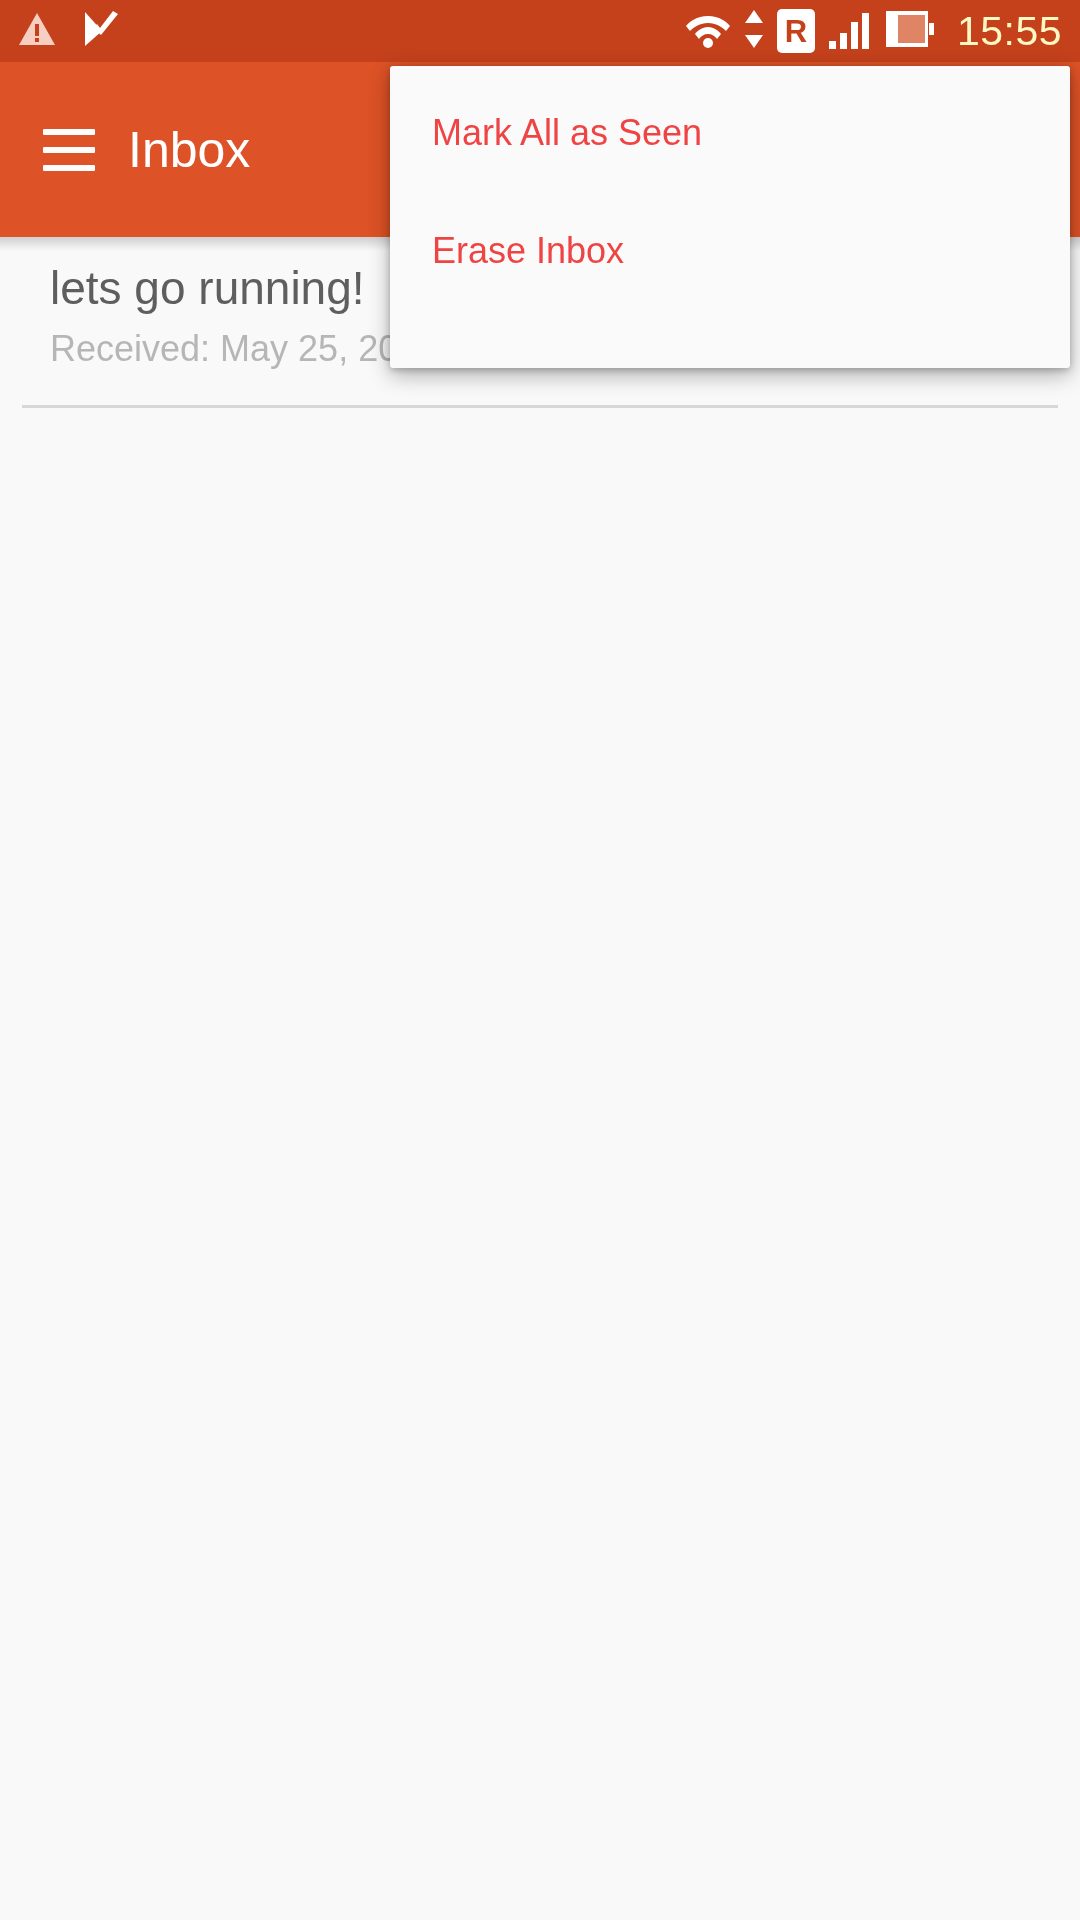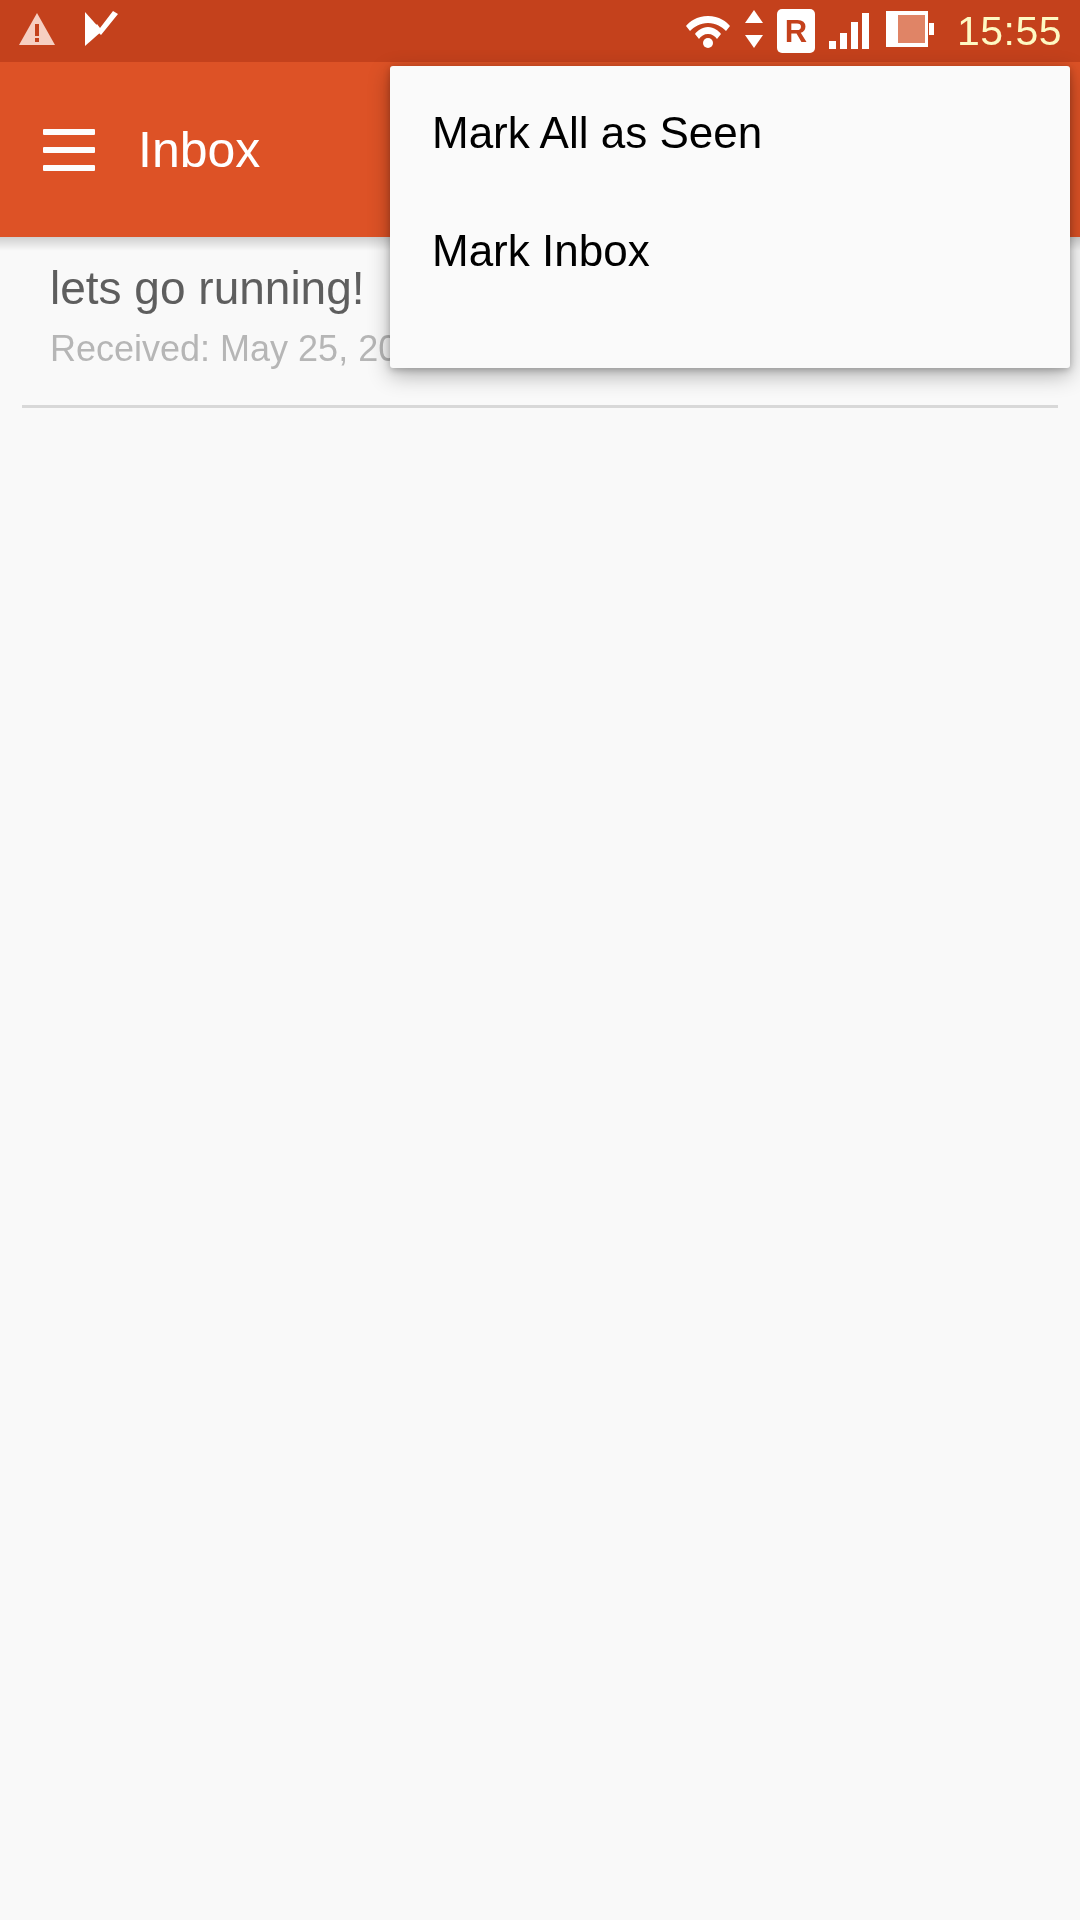--- a/index.html
+++ b/index.html
@@ -87,21 +87,21 @@
   #menu-button span {
     display: block;
     width: 52px;
     height: 6px;
     background: #fdfdfd;
     border-radius: 1px;
   }
   #app-bar-title {
     color: #ffffff;
     font-size: 50px;
-    margin-left: 43px;
+    margin-left: 33px;
     line-height: 1;
     font-family: "Liberation Sans", sans-serif;
   }
   #app-bar-shadow {
     position: absolute;
     top: 237px; left: 0;
     width: 1080px;
     height: 14px;
     background: linear-gradient(to bottom, rgba(0,0,0,0.17), rgba(0,0,0,0));
     z-index: 1;
@@ -150,22 +150,22 @@
     box-shadow: 0 7px 22px rgba(0,0,0,0.30), 0 2px 7px rgba(0,0,0,0.22);
     z-index: 10;
     box-sizing: border-box;
     padding-top: 8px;
   }
   .menu-item {
     height: 118px;
     display: flex;
     align-items: center;
     padding-left: 42px;
-    color: #000000;
-    font-size: 44px;
+    color: #ef4444;
+    font-size: 36px;
     cursor: pointer;
     font-family: "Liberation Sans", sans-serif;
     box-sizing: border-box;
   }
 </style>
 </head>
 <body>
 
 <div id="status-bar">
 
@@ -237,15 +237,15 @@
     <span></span>
   </div>
   <div id="app-bar-title">Inbox</div>
 </div>
 
 <div id="overflow-menu">
   <div class="menu-item">
     <span>Mark All as Seen</span>
   </div>
   <div class="menu-item">
-    <span>Mark Inbox</span>
+    <span>Erase Inbox</span>
   </div>
 </div>
 
 </body></html>

